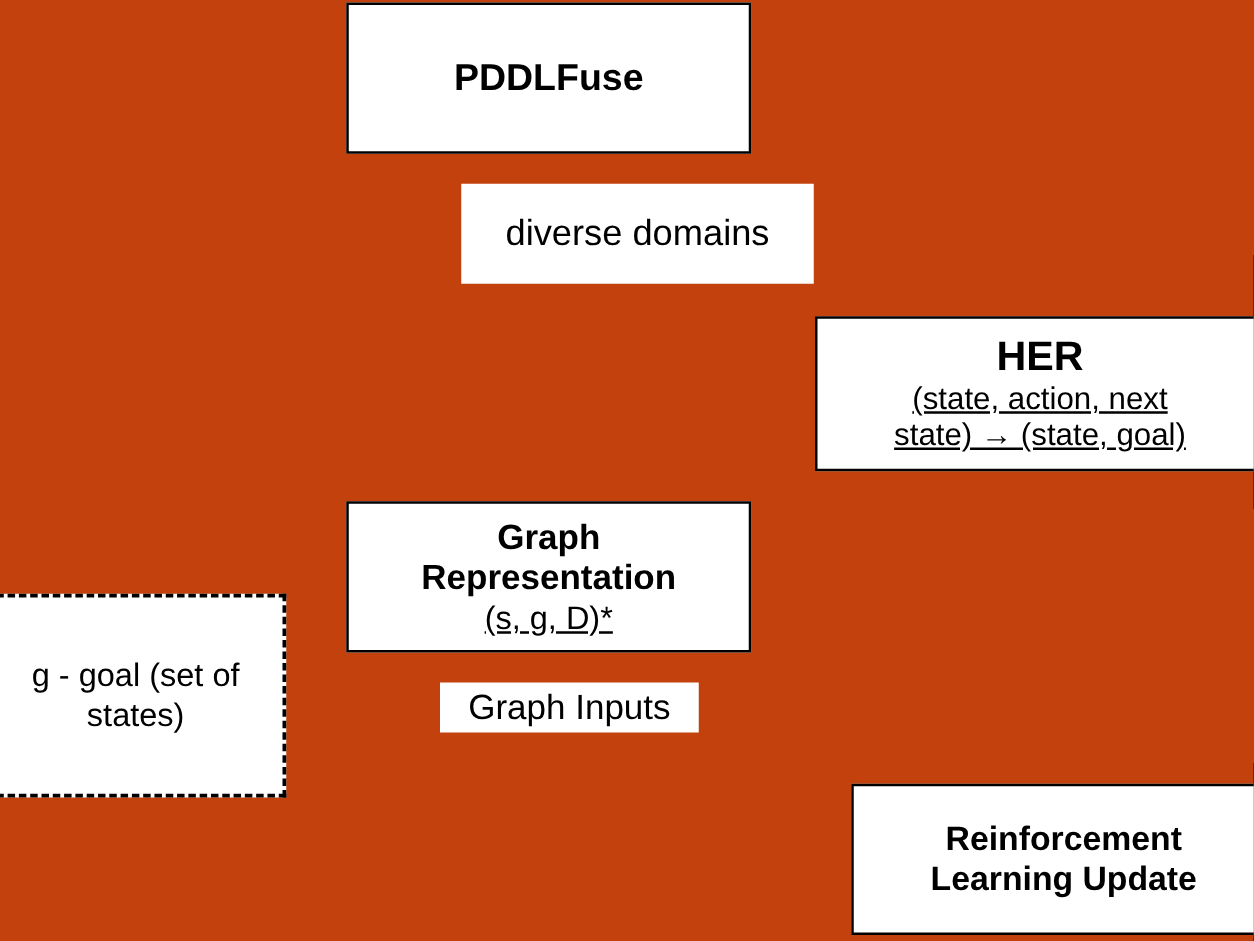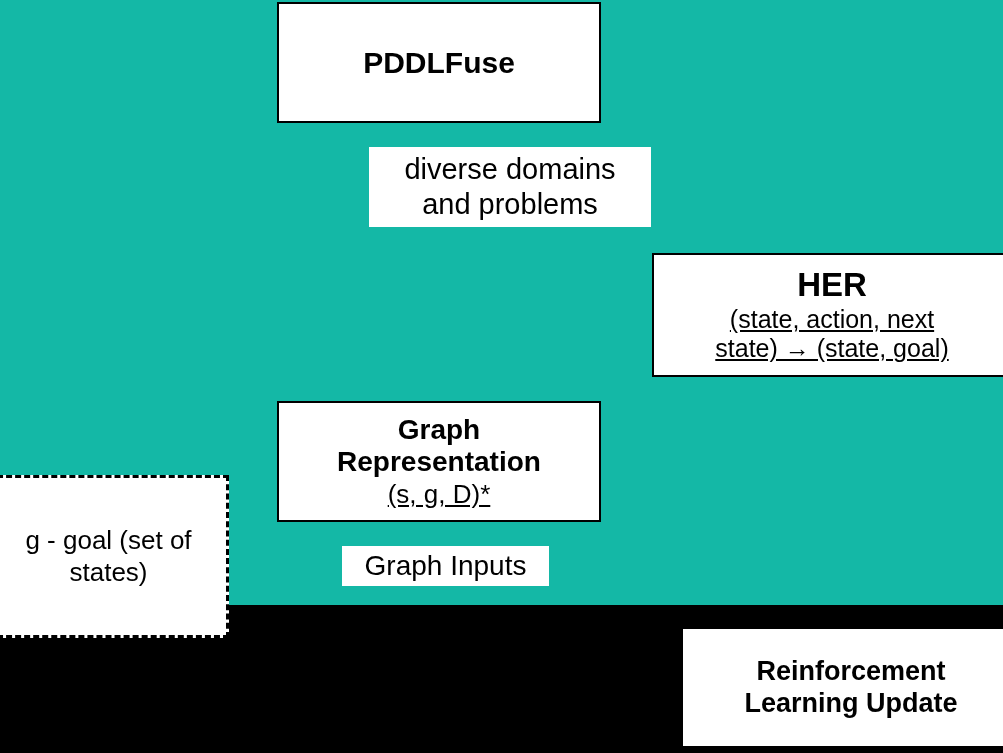--- a/index.html
+++ b/index.html
@@ -14,22 +14,22 @@
     overflow: hidden;
     font-family: "Liberation Sans", sans-serif;
     -webkit-font-smoothing: antialiased;
   }
 
   .canvas {
     position: absolute;
     left: 0;
     top: 0;
     width: 1003px;
-    height: 605px;
-    background: #14b8a6;
+    height: 753px;
+    background: #c2410c;
   }
 
   
   .node {
     position: absolute;
     box-sizing: border-box;
     background: #ffffff;
     border: 2px solid #000000;
     color: #000000;
     display: flex;
@@ -116,21 +116,21 @@
 
   #legend-box {
     left: -12px;
     top: 475px;
     width: 241px;
     height: 163px;
     font-size: 26px;
   }
 
   #graph-inputs-chip {
-    left: 342px;
+    left: 352px;
     top: 546px;
     width: 207px;
     height: 40px;
     font-size: 28px;
   }
 
   #gnn-node {
     left: 277px;
     top: 627px;
     width: 324px;
@@ -161,21 +161,20 @@
 <body>
 
 <div class="canvas">
 
   <div class="node" id="pddlfuse-node">
     <span class="node-line title-line">PDDLFuse</span>
   </div>
 
   <div class="chip" id="diverse-domains-chip">
     <span class="chip-line">diverse domains</span>
-    <span class="chip-line">and problems</span>
   </div>
 
   <div class="node" id="her-node">
     <span class="node-line title-line">HER</span>
     <span class="node-line sub-line">(state, action, next</span>
     <span class="node-line sub-line">state) → (state, goal)</span>
   </div>
 
   <div class="node" id="graph-rep-node">
     <span class="node-line title-line">Graph</span>

